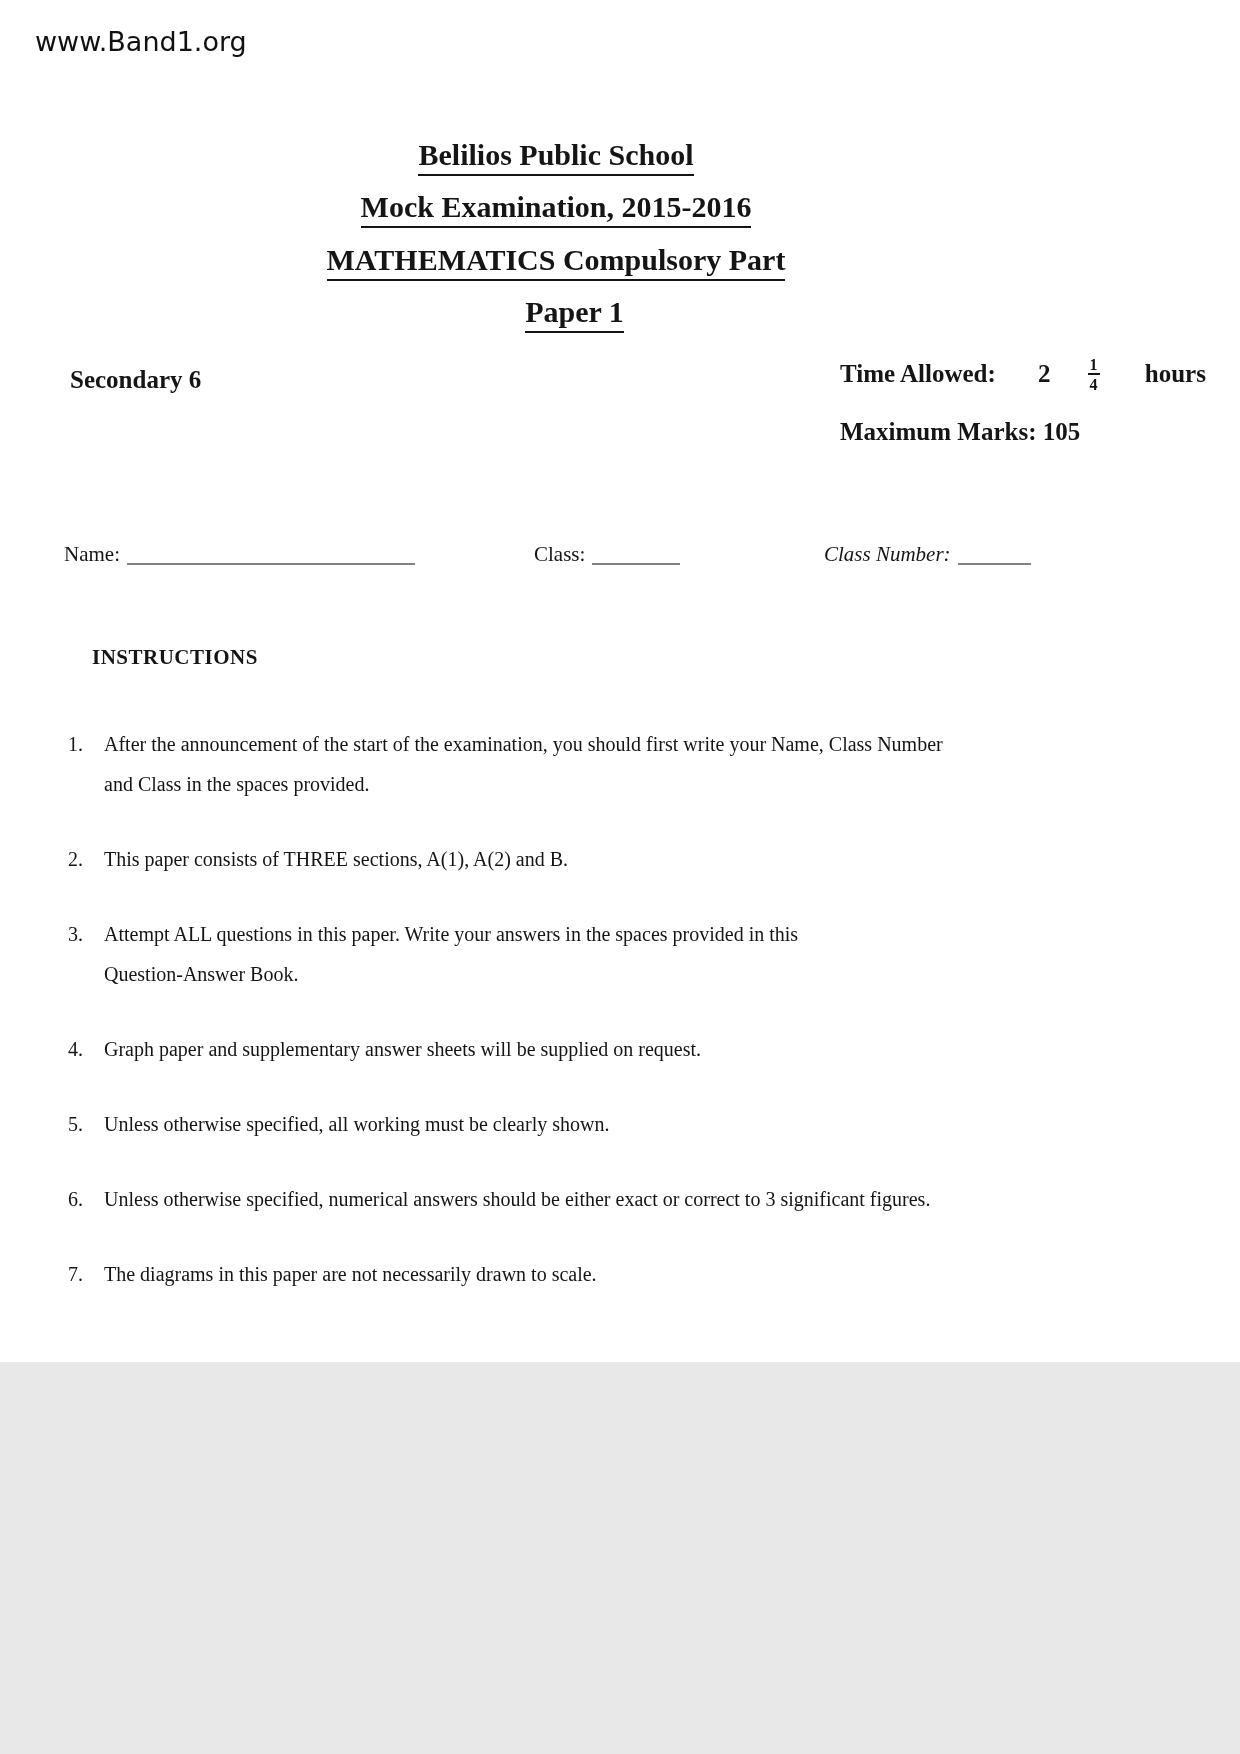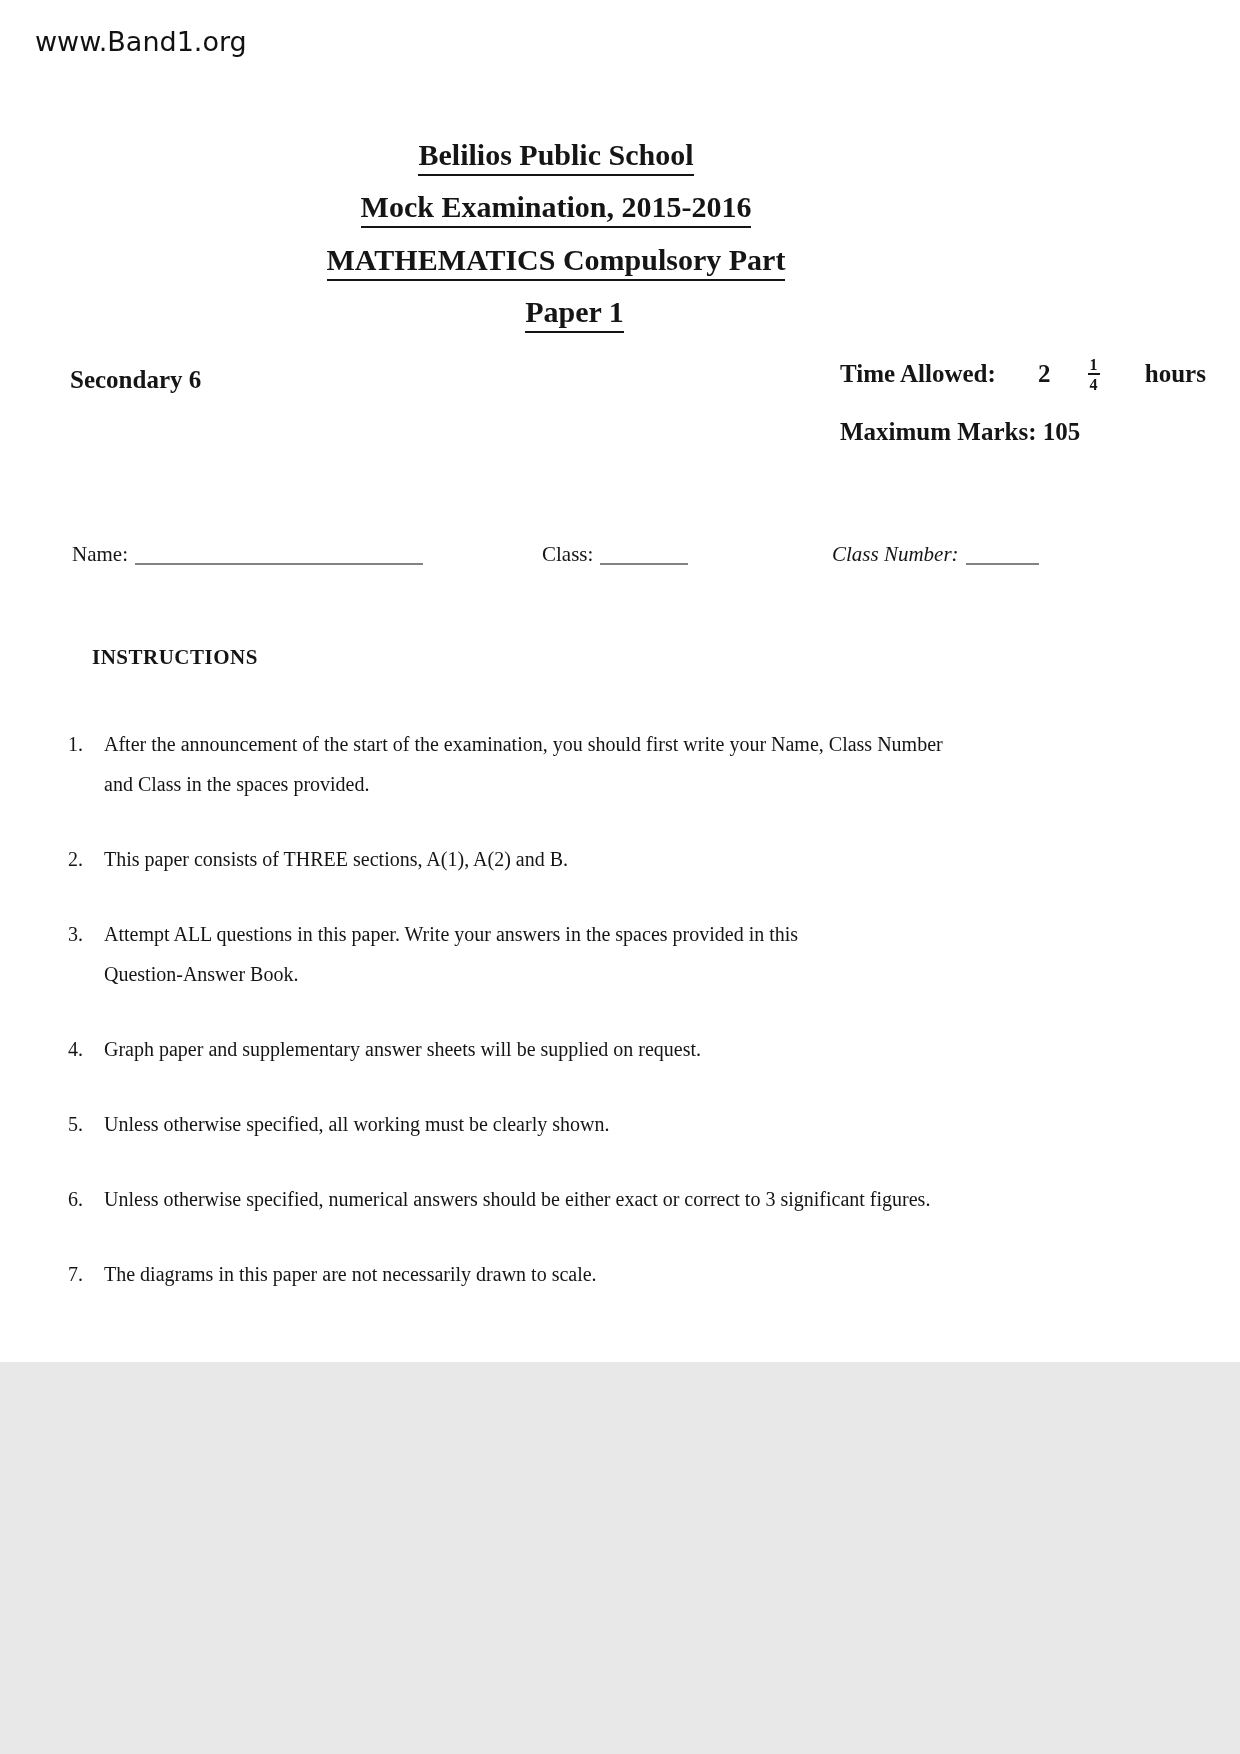--- a/index.html
+++ b/index.html
@@ -46,21 +46,21 @@
   .frac {
     display:inline-flex; flex-direction:column; align-items:center;
     margin:0 3px 0 1px; transform:translateY(1px);
   }
   .frac .fnum { font-size:16px; line-height:16px; font-weight:bold; }
   .frac .fden { font-size:16px; line-height:17px; font-weight:bold;
                 border-top:2px solid #151515; padding:1px 2px 0 2px; }
   .marks-row { margin-top:26px; white-space:pre; }
 
   .student-row {
-    position:absolute; left:72px; right:40px; top:541px;
+    position:absolute; left:64px; right:40px; top:541px;
     height:40px; font-size:21px;
   }
   .sf { position:absolute; top:0; white-space:nowrap; }
   .sf-name { left:0; }
   .sf-class { left:470px; }
   .sf-classnum { left:760px;font-style:italic; }
   .blank-line {
     display:inline-block; height:20px;
     border-bottom:2px solid #828282;
     margin-left:7px; transform:translateY(4px);

